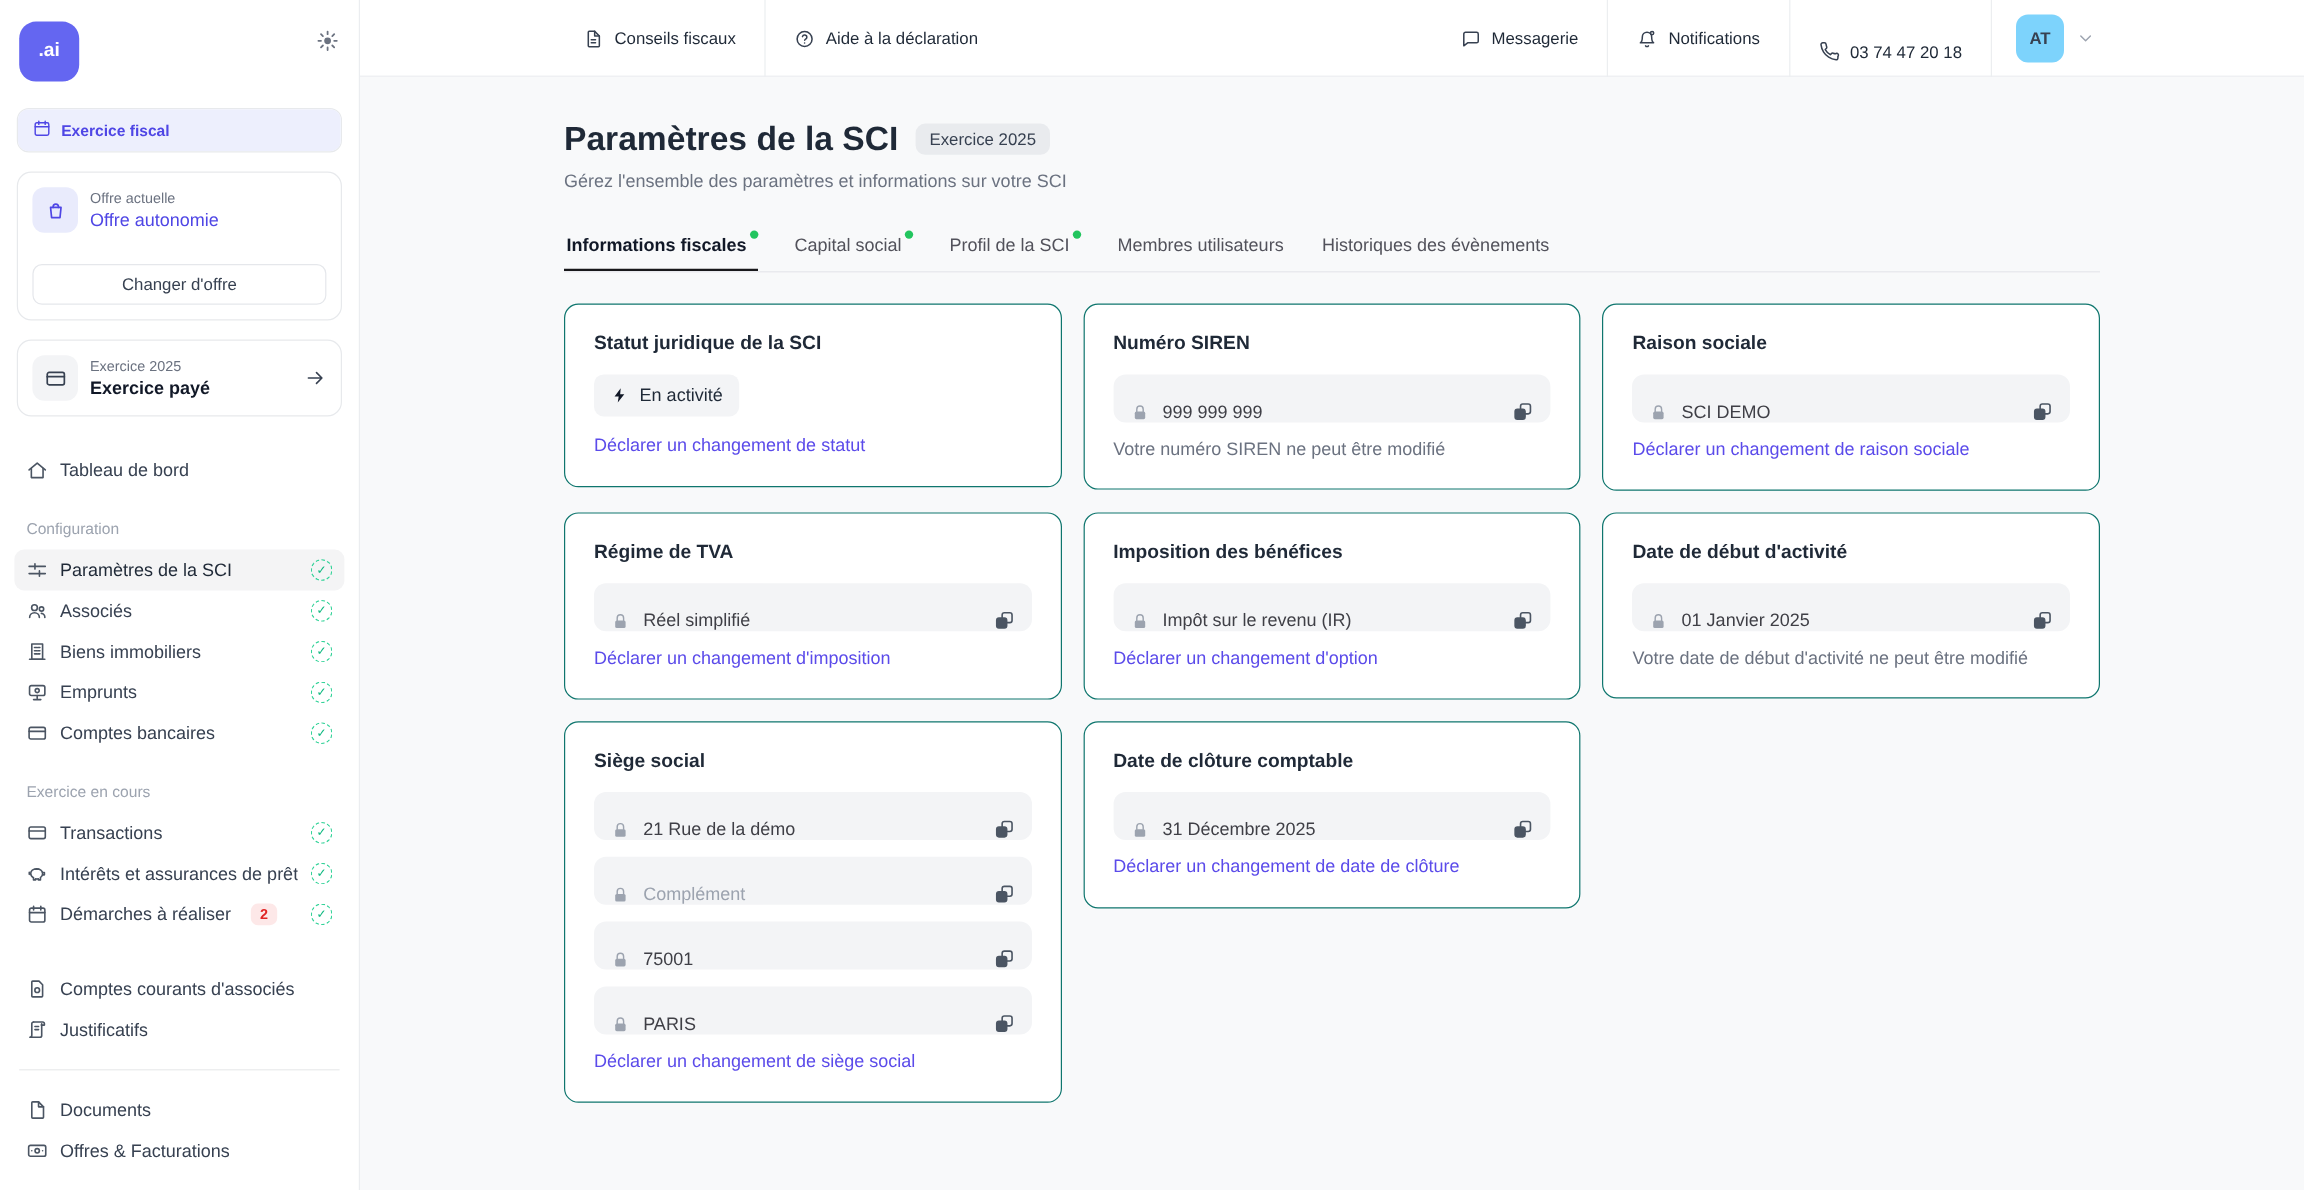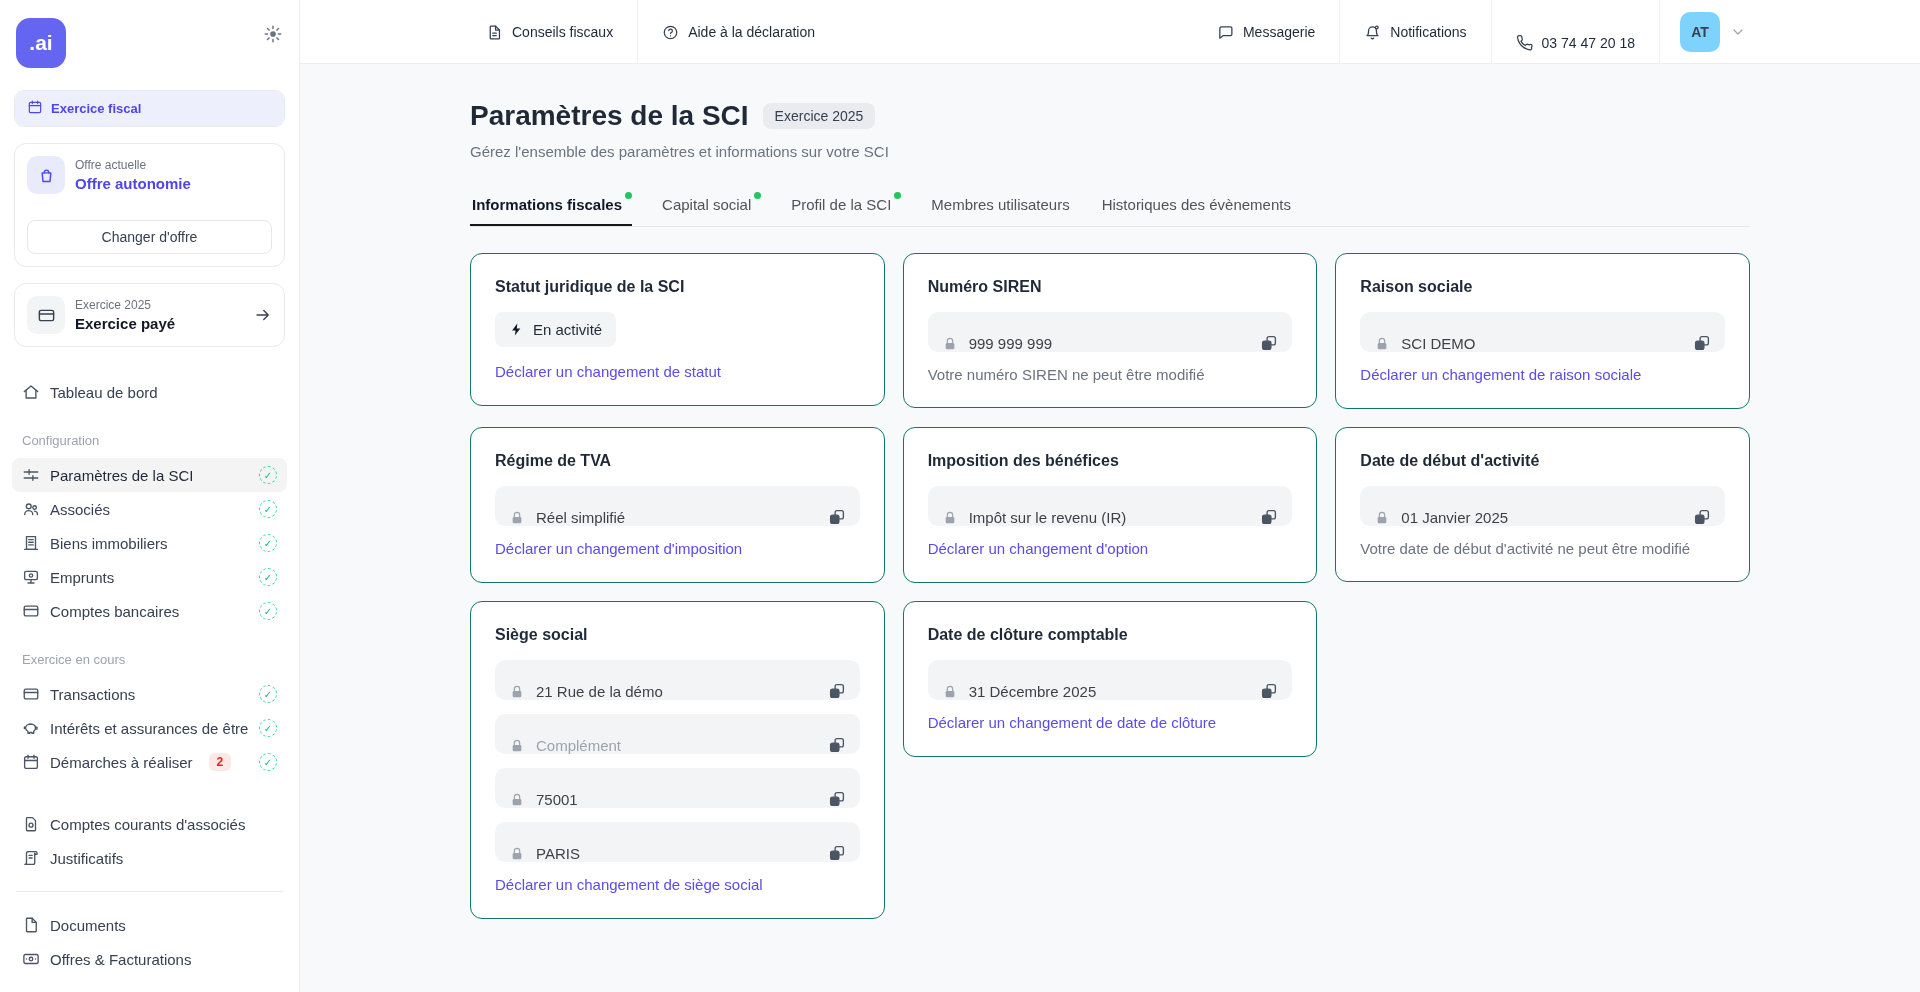--- a/index.html
+++ b/index.html
@@ -5,21 +5,21 @@
   * { box-sizing: border-box; }
   html,body { margin:0; padding:0; width:1920px; height:992px; overflow:hidden;
     font-family:"Liberation Sans", sans-serif; background:#f8f9fa; color:#111827; }
   .app { display:flex; width:1920px; height:992px; }
 
   
   .sidebar { width:300px; min-width:300px; background:#fff; border-right:1px solid #ebedf0;
     padding:16px 12px; overflow:hidden; display:flex; flex-direction:column; }
   .sb-top { display:flex; justify-content:space-between; align-items:flex-start; margin:2px 4px 22px; }
   .logo { width:50px; height:50px; background:#6466f1; border-radius:14px; color:#fff;
-    font-weight:700; font-size:21px; display:flex; align-items:center; justify-content:center; cursor:pointer; }
+    font-weight:700; font-size:16px; display:flex; align-items:center; justify-content:center; cursor:pointer; }
   .theme-btn { color:#6b7280; margin-top:6px; cursor:pointer; }
   .theme-btn svg { width:20px; height:20px; }
 
   .year-card { border:1px solid #e7e9ec; border-radius:10px; overflow:hidden; margin:0 2px 16px; }
   .year-head { background:#edeffd; color:#4f46e5; font-size:13px; font-weight:600;
     padding:8px 12px; display:flex; gap:8px; align-items:center; }
   .year-head .ic svg { width:16px; height:16px; }
   .year-row { display:flex; align-items:center; justify-content:space-between; padding:10px 12px; background:#fff; }
   .year-val { color:#4338ca; font-weight:700; font-size:24px; letter-spacing:.5px; }
   .chev { cursor:pointer; display:flex; }
@@ -27,21 +27,21 @@
   .chev.light { color:#d1d5db; }
   .chev.dark { color:#4b5563; }
 
   .offer-card { border:1px solid #e7e9ec; border-radius:12px; padding:12px; margin:0 2px 16px; }
   .offer-row { display:flex; gap:10px; align-items:center; margin-bottom:12px; }
   .sq-ic { width:38px; height:38px; border-radius:10px; display:flex; align-items:center; justify-content:center; flex:none; }
   .sq-ic svg { width:19px; height:19px; }
   .sq-ic.indigo { background:#e9ebfc; color:#4f46e5; }
   .sq-ic.gray { background:#f3f4f6; color:#374151; }
   .mini-label { font-size:12px; color:#6b7280; margin-bottom:3px; }
-  .offer-name { font-size:15px; font-weight:700; color:#4f46e5; }
+  .offer-name { font-size:15px; font-weight:400; color:#4f46e5; }
   .offer-btn { width:100%; background:#fff; border:1px solid #e5e7eb; border-radius:8px; height:34px;
     font-size:14px; color:#374151; font-family:inherit; cursor:pointer;margin-top:14px; }
 
   .exercise-card { border:1px solid #e7e9ec; border-radius:12px; padding:12px; display:flex;
     align-items:center; gap:10px; margin:0 2px 28px; cursor:pointer; }
   .ex-status { font-size:15px; font-weight:700; color:#111827; }
   .ex-arrow { margin-left:auto; color:#374151; display:flex; }
   .ex-arrow svg { width:18px; height:18px; }
 
   .nav { display:flex; flex-direction:column; }
@@ -259,21 +259,21 @@
           <span class="nav-label">Transactions</span>
           <span class="check">✓</span>
         </div>
         <div class="nav-item">
           <span class="ic">
             <svg viewBox="0 0 24 24" fill="none" stroke="currentColor" stroke-width="1.8" stroke-linecap="round" stroke-linejoin="round">
               <path d="M4.8 12c0-3 2.8-5.2 6.4-5.2 3.8 0 6.8 2 6.8 5.3 0 1.9-1 3.4-2.4 4.3V19h-2.3v-1.1a8.7 8.7 0 0 1-3.1 0V19H7.9v-2.5C6 15.6 4.8 14 4.8 12z"></path>
               <path d="M17.9 10.8h2.1v2.6h-1.7M3.2 10.6v2.2M9.3 7.2h4"></path>
             </svg>
           </span>
-          <span class="nav-label">Intérêts et assurances de être</span>
+          <span class="nav-label">Intérêts et assurances de prêt</span>
           <span class="check">✓</span>
         </div>
         <div class="nav-item">
           <span class="ic">
             <svg viewBox="0 0 24 24" fill="none" stroke="currentColor" stroke-width="1.8" stroke-linecap="round" stroke-linejoin="round">
               <rect x="3.5" y="5" width="17" height="15.5" rx="2"></rect>
               <path d="M16 3v4M8 3v4M3.5 10h17"></path>
             </svg>
           </span>
           <span class="nav-label">Démarches à réaliser</span>

